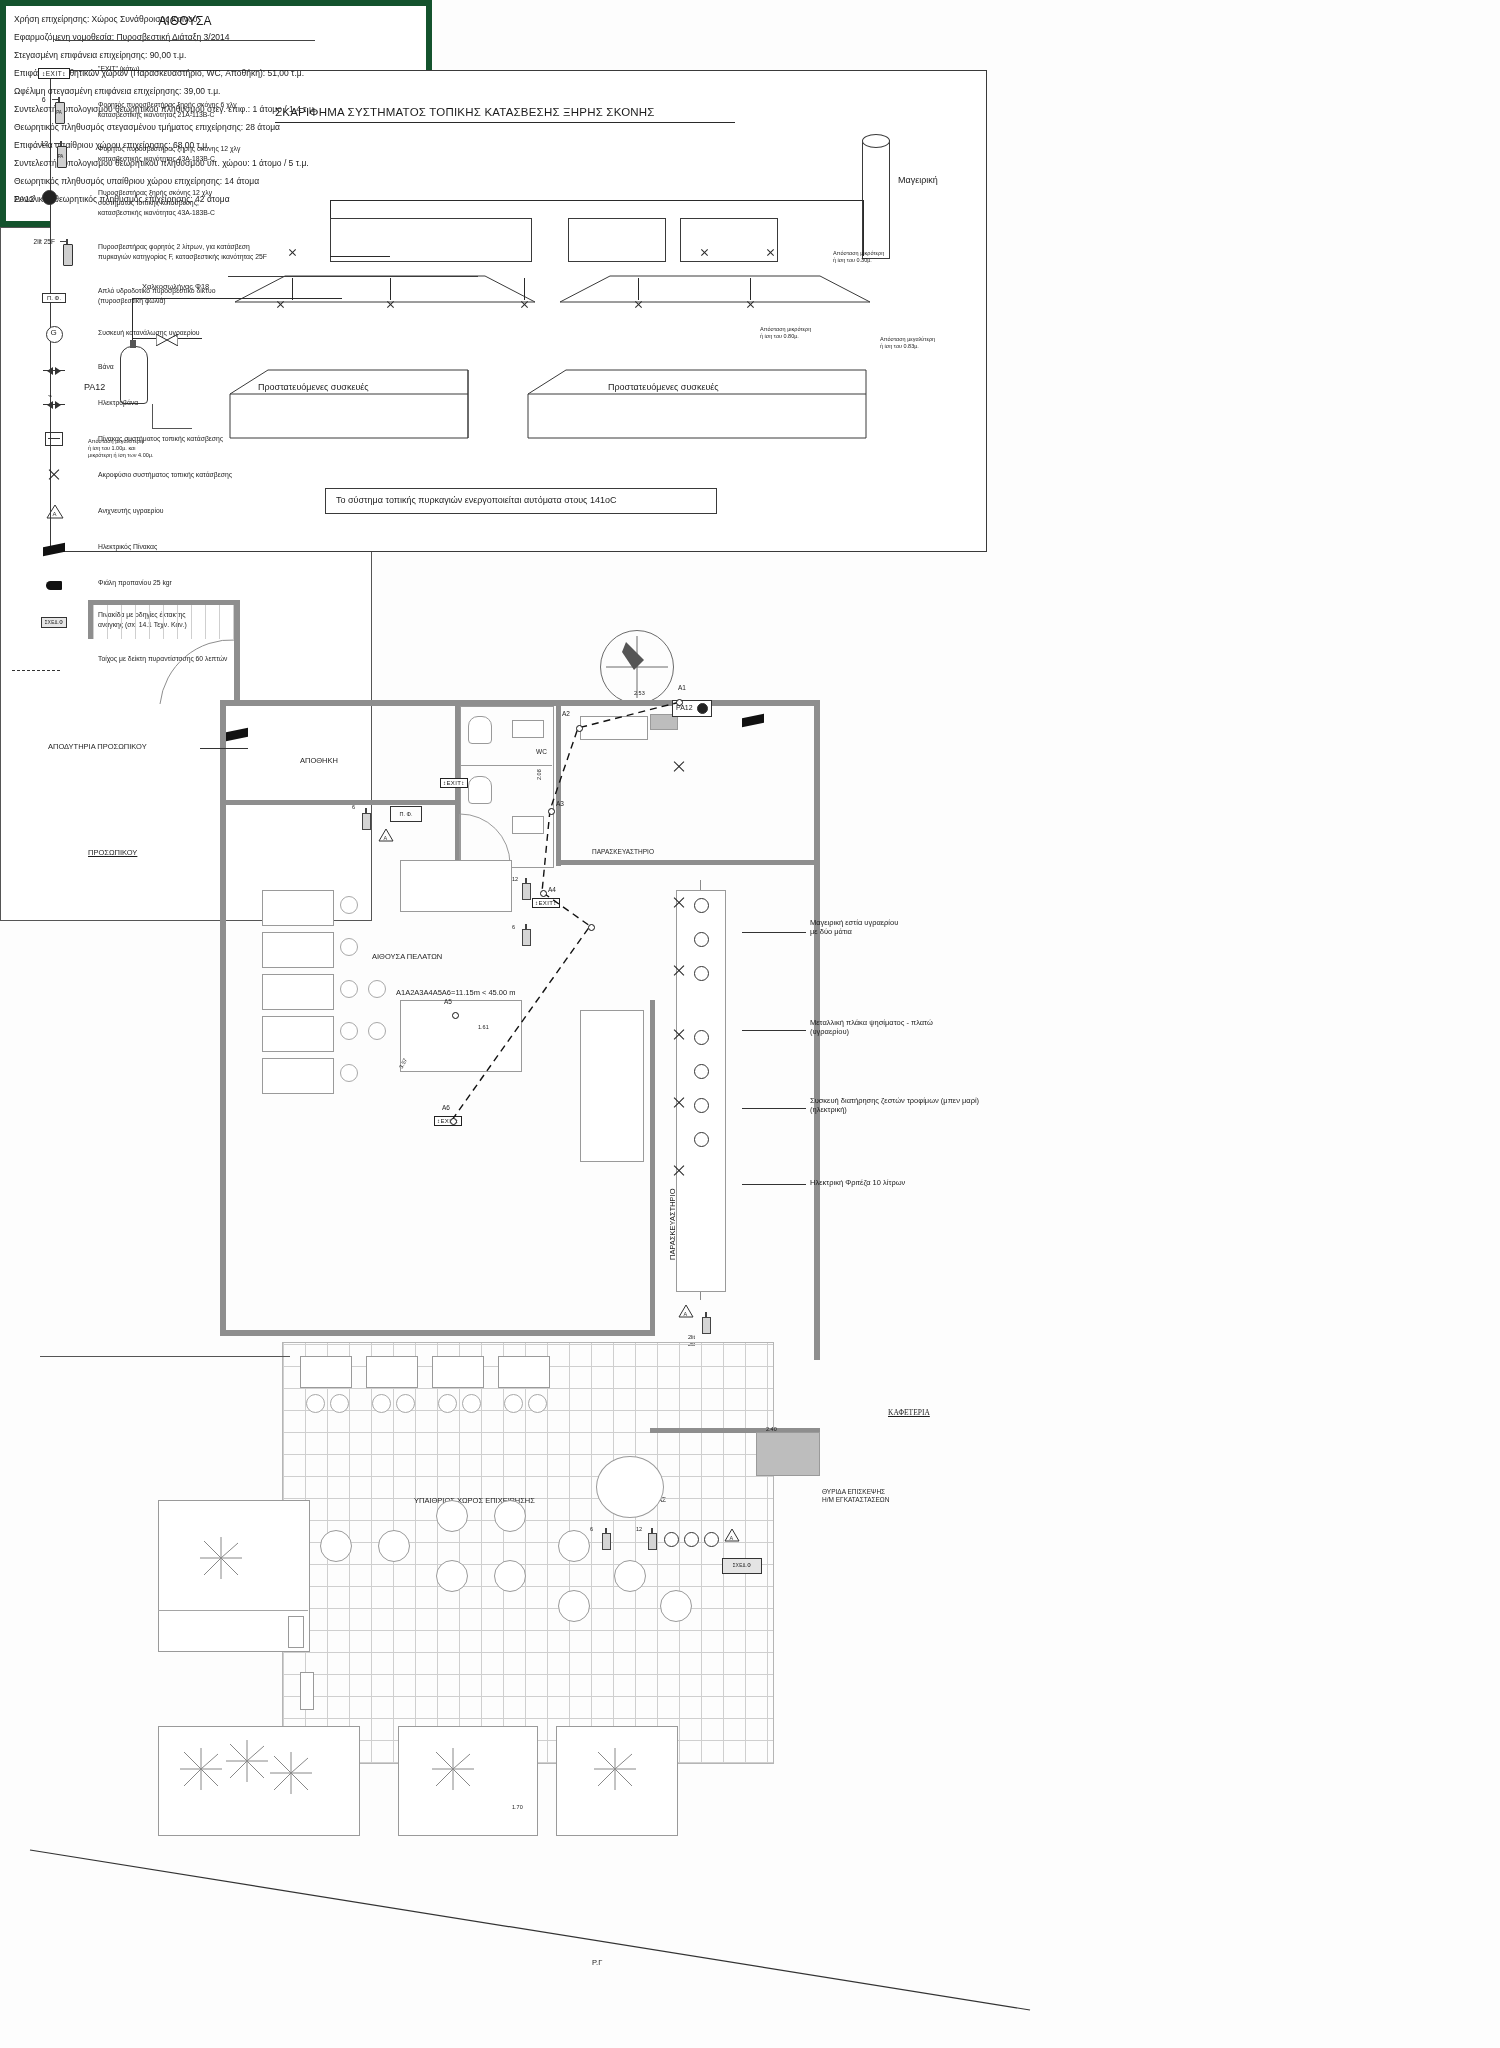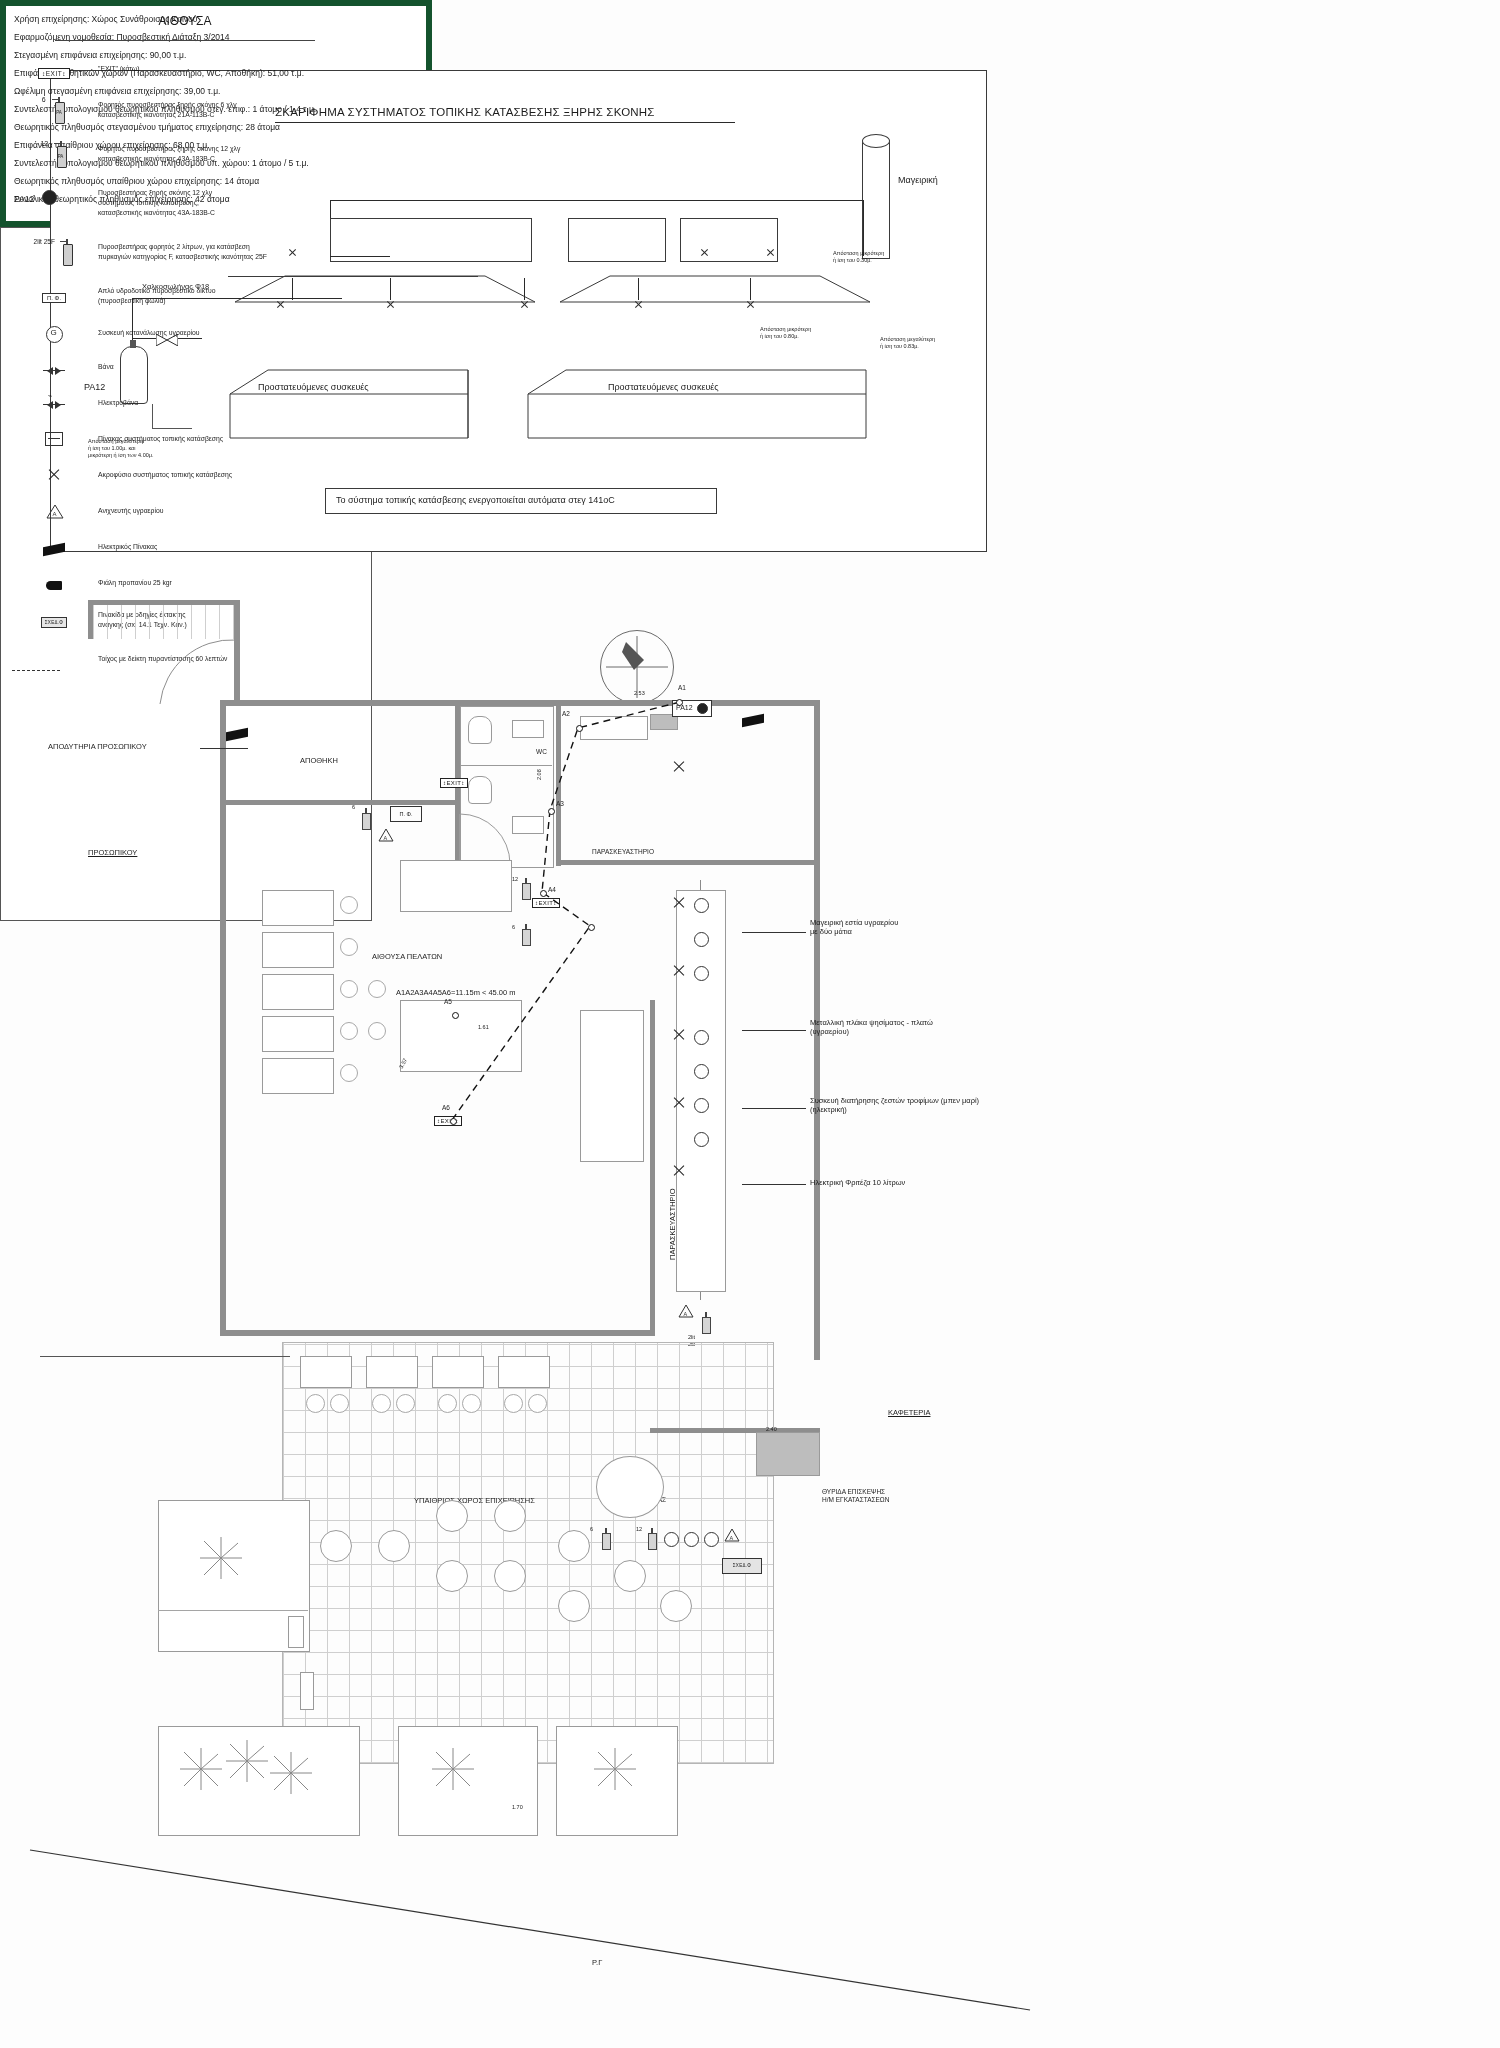--- a/index.html
+++ b/index.html
@@ -155,21 +155,21 @@
 ή ίση του 0.80μ.</div>
   <div class="lbl tiny wrap" style="left:880px;top:336px;width:108px;white-space:pre-line;">Απόσταση μεγαλύτερη
 ή ίση του 0.83μ.</div>
   <div class="lbl tiny wrap" style="left:88px;top:438px;width:140px;white-space:pre-line;">Απόσταση μεγαλύτερη
 ή ίση του 1.00μ. και
 μικρότερη ή ίση των 4.00μ.</div>
   <div class="hline" style="left:152px;top:428px;width:40px;background:#555;"></div>
   <div class="vline" style="left:152px;top:404px;height:24px;background:#555;"></div>
 
   <div class="abs" style="left:325px;top:488px;width:390px;height:24px;border:1px solid #3a3a3a;background:#fff;"></div>
-  <div class="lbl" style="left:336px;top:495px;">Το σύστημα τοπικής κατάσβεσης ενεργοποιείται αυτόματα στεγ 141οC</div>
+  <div class="lbl" style="left:336px;top:495px;">Το σύστημα τοπικής πυρκαγιών ενεργοποιείται αυτόματα στους 141οC</div>
 
   <div id="info-panel">
     <div class="row" style="top:14px;">Χρήση επιχείρησης:  Χώρος Συνάθροισης Κοινού</div>
     <div class="row" style="top:32px;">Εφαρμοζόμενη νομοθεσία:  Πυροσβεστική Διάταξη 3/2014</div>
     <div class="row" style="top:50px;">Στεγασμένη επιφάνεια επιχείρησης:  90,00 τ.μ.</div>
     <div class="row" style="top:68px;">Επιφάνεια βοηθητικών χώρων (Παρασκευαστήριο, WC, Αποθήκη):  51,00 τ.μ.</div>
     <div class="row" style="top:86px;">Ωφέλιμη στεγασμένη επιφάνεια επιχείρησης:  39,00 τ.μ.</div>
     <div class="row" style="top:104px;">Συντελεστής υπολογισμού θεωρητικού πληθυσμού στεγ. επιφ.:  1 άτομο / 1,4 τ.μ.</div>
     <div class="row" style="top:122px;">Θεωρητικός πληθυσμός στεγασμένου τμήματος επιχείρησης:  28 άτομα</div>
     <div class="row" style="top:140px;">Επιφάνεια υπαίθριου χώρου επιχείρησης:  68,00 τ.μ.</div>
@@ -463,21 +463,21 @@
 (υγραερίου)</div>
     <div class="leader" style="left:742px;top:548px;width:64px;"></div>
     <div class="ann wrap" style="left:810px;top:536px;width:200px;white-space:pre-line;">Συσκευή διατήρησης ζεστών τροφίμων (μπεν μαρί)
 (ηλεκτρική)</div>
     <div class="leader" style="left:742px;top:624px;width:64px;"></div>
     <div class="ann" style="left:810px;top:618px;">Ηλεκτρική Φριτέζα 10 λίτρων</div>
 
     <div class="lbl sm" style="left:48px;top:182px;">ΑΠΟΔΥΤΗΡΙΑ ΠΡΟΣΩΠΙΚΟΥ</div>
     <div class="leader" style="left:200px;top:188px;width:48px;"></div>
     <div class="lbl sm ul" style="left:88px;top:288px;">ΠΡΟΣΩΠΙΚΟΥ</div>
-    <div class="lbl sm ul" style="left:888px;top:848px;">ΚΑΦΕΤΕΡΙΑ</div>
+    <div class="lbl sm ul" style="left:888px;top:848px;font-family:Liberation Serif, serif;">ΚΑΦΕΤΕΡΙΑ</div>
     <div class="lbl xs" style="left:600px;top:936px;">ΜΗΧΑΝΗΜΑ ΜΠΥΡΑΣ</div>
     <div class="lbl xs wrap" style="left:822px;top:928px;width:150px;white-space:pre-line;">ΘΥΡΙΔΑ ΕΠΙΣΚΕΨΗΣ
 Η/Μ ΕΓΚΑΤΑΣΤΑΣΕΩΝ</div>
     <div class="panel-ico" style="position:absolute;left:226px;top:170px;"></div>
 
     <div class="hatch" style="left:282px;top:782px;width:490px;height:420px;border:1px solid #b5b5b5;"></div>
     <div class="lbl sm" style="left:414px;top:936px;">ΥΠΑΙΘΡΙΟΣ ΧΩΡΟΣ ΕΠΙΧΕΙΡΗΣΗΣ</div>
 
     <div class="rect" style="left:300px;top:796px;width:50px;height:30px;"></div>
     <div class="rect" style="left:366px;top:796px;width:50px;height:30px;"></div>

